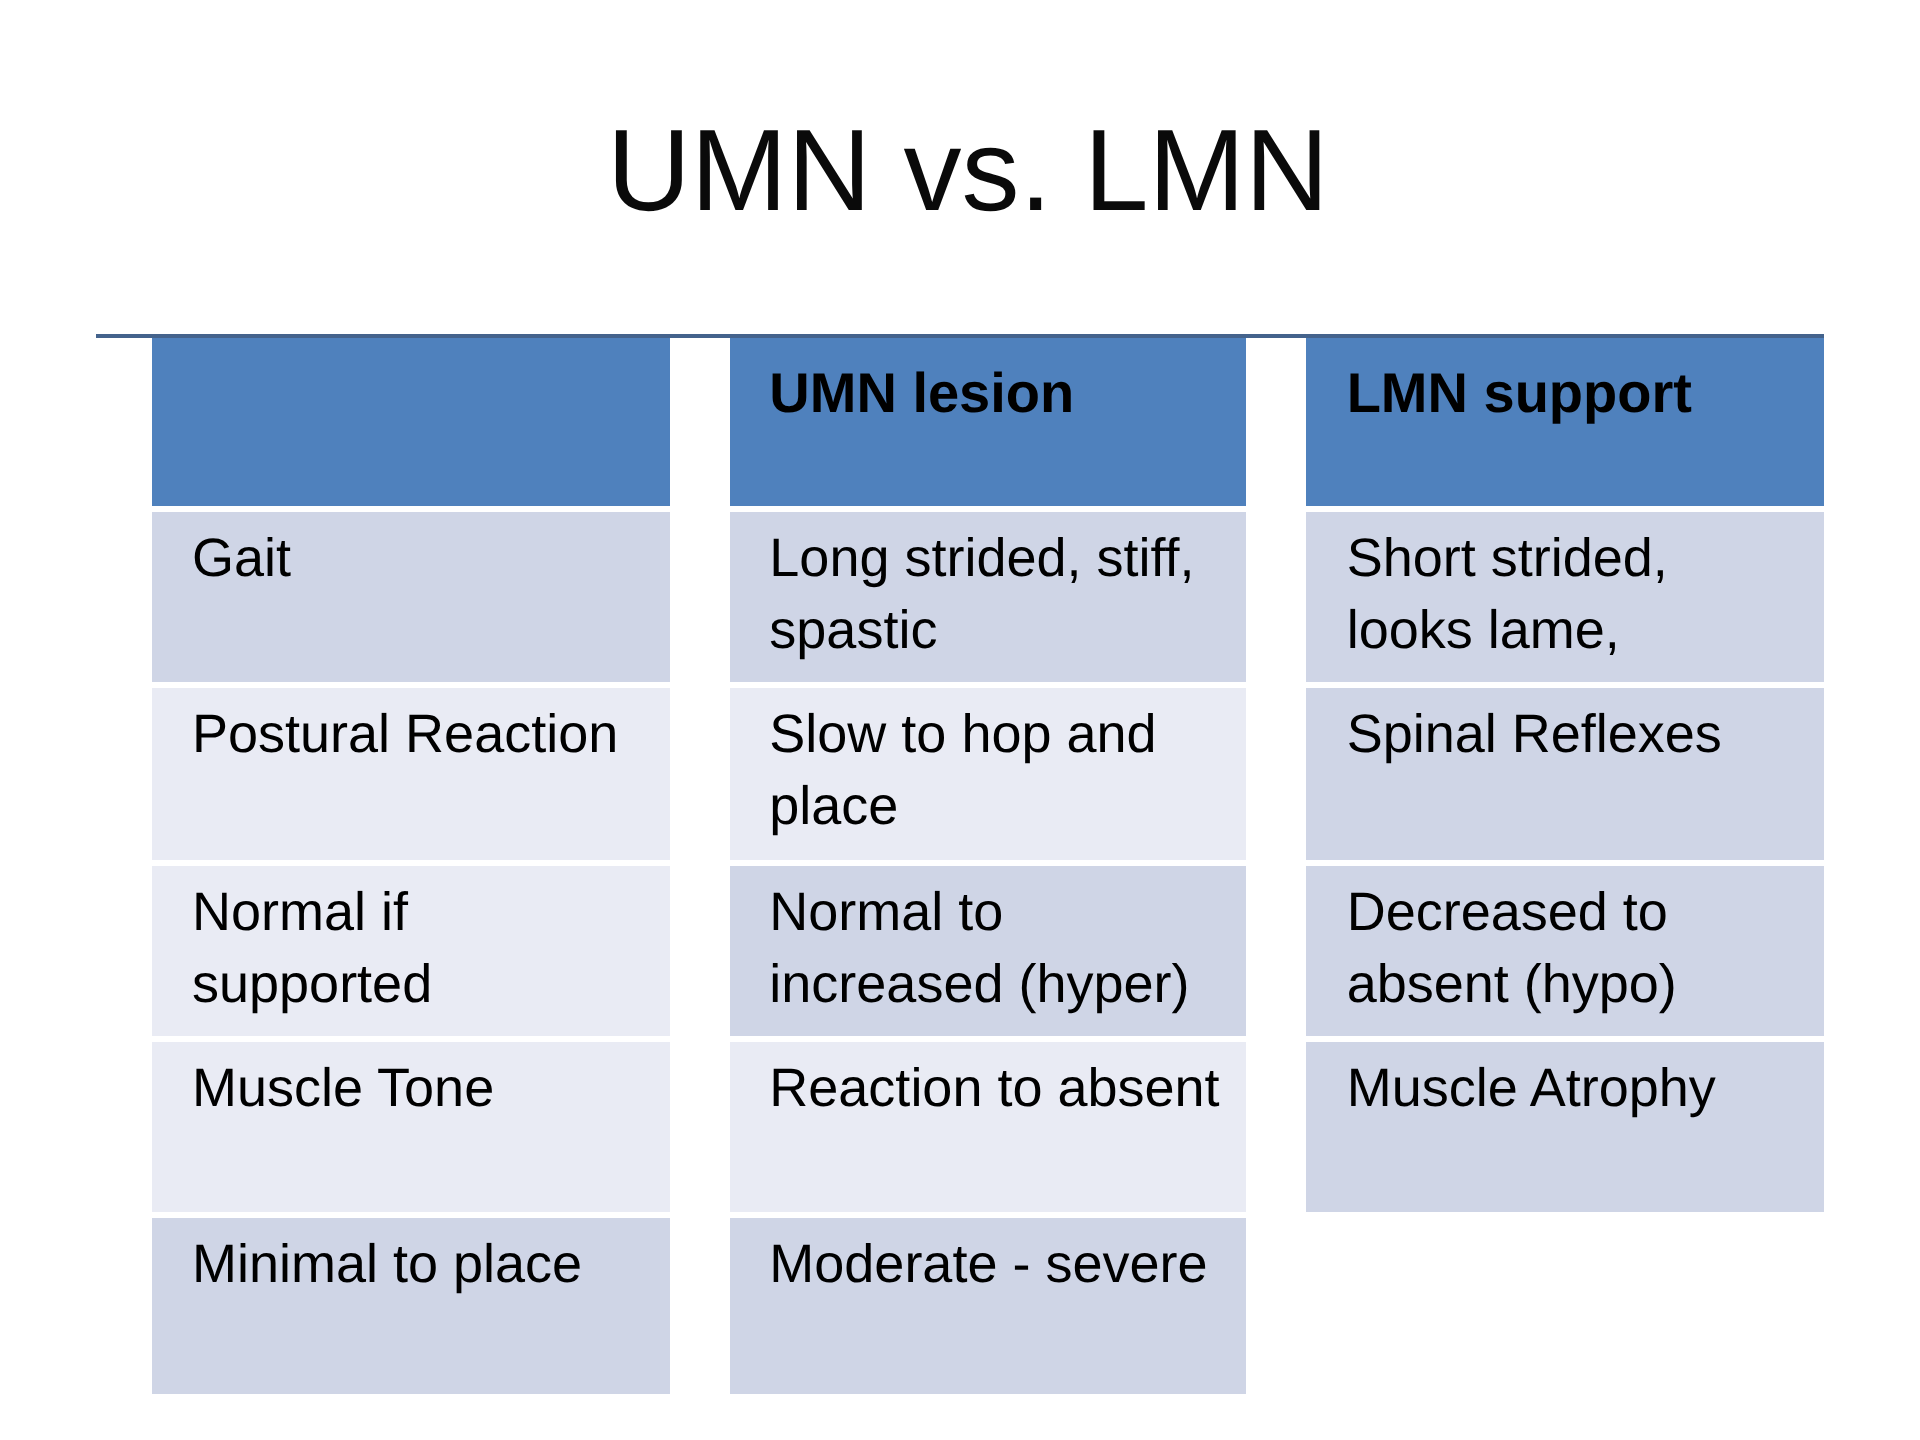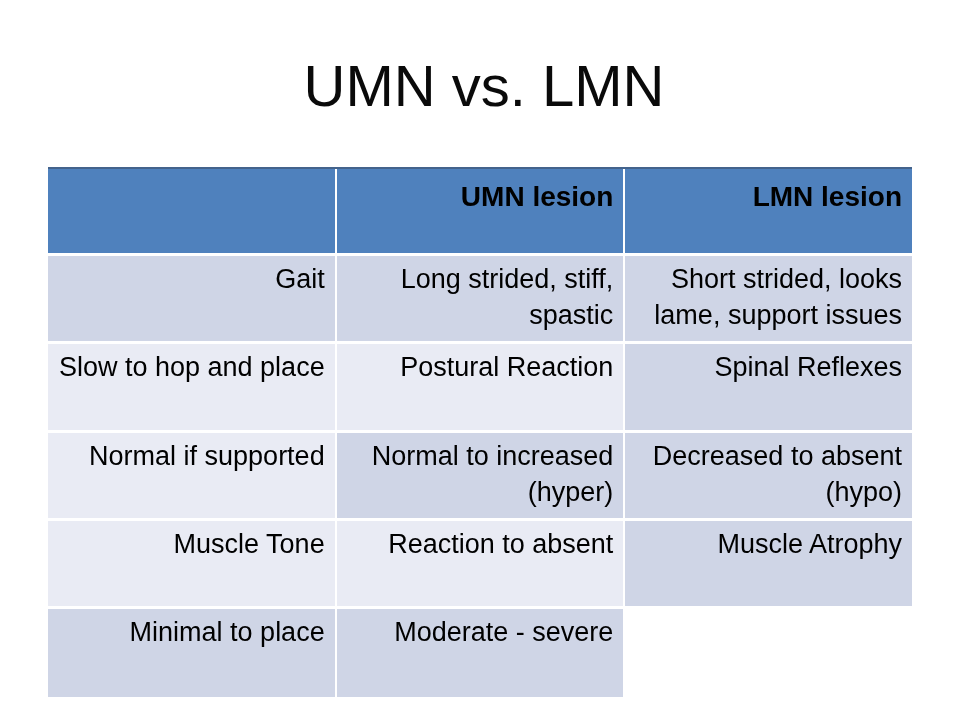--- a/index.html
+++ b/index.html
@@ -33,25 +33,26 @@
     top: 167px;
     width: 864px;
     display: grid;
     grid-template-columns: 1fr 1fr 1fr;
     grid-template-rows: 84px 85px 86px 85px 85px 88px;
     column-gap: 2px;
     row-gap: 3px;
     border-top: 2px solid #44638c;
   }
   .cell {
-    text-align: right;
+    text-align: left;
     font-size: 27px;
     line-height: 1.35;
-    padding: 5px 10px 0 10px;
+    padding: 5px 10px 0 20px;
     overflow: hidden;
+    margin-left: 28px;
   }
   .cell.hdr {
     background: #4f81bd;
     font-weight: 700;
     font-size: 28px;
     padding-top: 9px;
     color: #000000;
   }
   .cell.dark { background: #cfd5e6; }
   .cell.light { background: #e9ebf4; }
@@ -60,28 +61,28 @@
 <body>
 
 <div class="slide">
 
   <div class="slide-title">UMN vs. LMN</div>
 
   <div class="cmp-table">
 
     <div class="cell hdr"></div>
     <div class="cell hdr">UMN lesion</div>
-    <div class="cell hdr">LMN lesion</div>
+    <div class="cell hdr">LMN support</div>
 
     <div class="cell dark">Gait</div>
     <div class="cell dark">Long strided, stiff, spastic</div>
     <div class="cell dark">Short strided, looks lame, support issues</div>
 
+    <div class="cell light">Postural Reaction</div>
     <div class="cell light">Slow to hop and place</div>
-    <div class="cell light">Postural Reaction</div>
     <div class="cell dark">Spinal Reflexes</div>
 
     <div class="cell light">Normal if supported</div>
     <div class="cell dark">Normal to increased (hyper)</div>
     <div class="cell dark">Decreased to absent (hypo)</div>
 
     <div class="cell light">Muscle Tone</div>
     <div class="cell light">Reaction to absent</div>
 
     <div class="cell dark">Muscle Atrophy</div>

